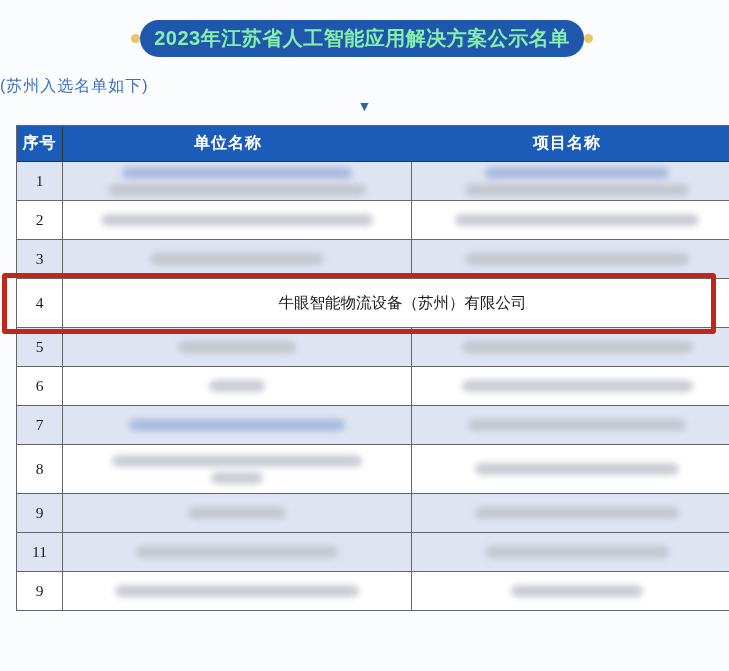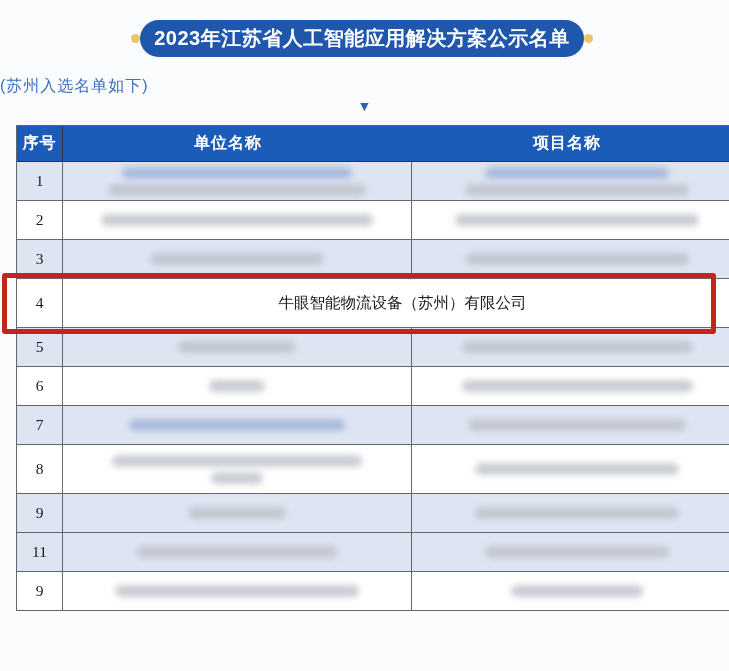--- a/index.html
+++ b/index.html
@@ -28,21 +28,21 @@
     justify-content: center;
     gap: 14px;
   }
   .gold-dot {
     width: 9px; height: 9px;
     border-radius: 50%;
     background: #eac568;
     flex: 0 0 auto;
   }
   .title-text {
-    color: #ffffff;
+    color: #86efac;
     font-size: 20px;
     font-weight: bold;
     letter-spacing: 0.5px;
     white-space: nowrap;
   }
 
   .subtitle {
     position: absolute;
     left: 0; top: 76px;
     width: 729px;

